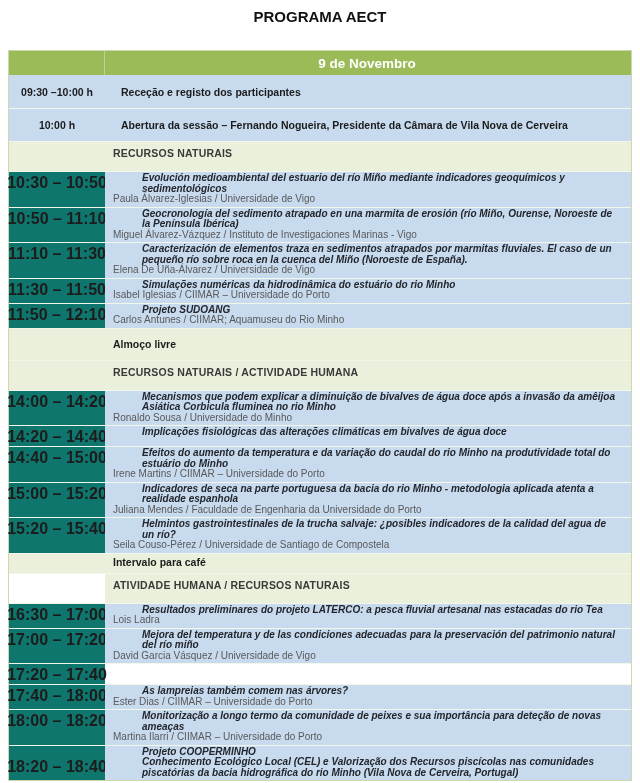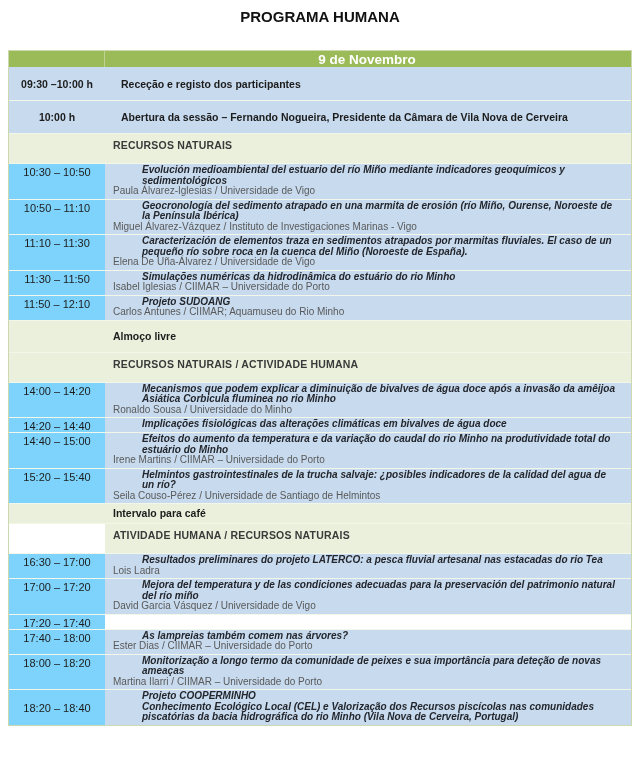--- a/index.html
+++ b/index.html
@@ -26,21 +26,21 @@
     margin:32px 8px 0 8px;
     border:1px solid #ccd8ad;
     background:#fff;
   }
   .row{display:flex;border-top:1px solid var(--line);}
   .row:first-child{border-top:none;}
   .tcol{flex:0 0 96px;width:96px;min-width:96px;}
   .ccol{flex:1;min-width:0;padding:0 10px 0 8px;}
 
   
-  .day-header{display:flex;background:var(--green);height:16px;}
+  .day-header{display:flex;background:var(--green);height:24px;}
   .day-header .tcol{border-right:1px solid rgba(255,255,255,.35);}
   .day-header .ccol{
     display:flex;align-items:center;justify-content:center;
     color:#fff;font-weight:bold;font-size:13.5px;
   }
 
   
   .row.simple{background:var(--blue);min-height:33px;}
   .row.simple .tcol{
     display:flex;align-items:center;justify-content:center;
@@ -51,22 +51,22 @@
   
   .row.section{background:var(--pale);}
   .row.section .ccol{
     padding:5px 8px 12px 8px;text-align:left;
     font-weight:bold;font-size:10.5px;color:#3a3a3a;letter-spacing:.2px;
   }
   .row.section.white-time .tcol{background:#fff;}
 
   
   .row.talk .tcol,.row.multi .tcol{
-    background:#7dd3fc;display:flex;justify-content:center;align-items:flex-start;
-    padding-top:2px;font-weight:normal;font-size:11px;white-space:nowrap;
+    background:#0f766e;display:flex;justify-content:center;align-items:flex-start;
+    padding-top:2px;font-weight:bold;font-size:16px;white-space:nowrap;
   }
   .row.multi .tcol{padding-top:12px;}
   .row.talk .ccol,.row.multi .ccol{background:var(--blue);padding:1px 10px 2px 8px;}
   .title{
     font-style:italic;font-weight:bold;font-size:10px;line-height:10.5px;
     color:var(--title-ink);
     margin-left:29px;
   }
   .speaker{font-size:10px;line-height:10.5px;color:var(--speaker-ink);}
   .speaker.bold{font-weight:bold;color:#2b2b2b;}
@@ -74,21 +74,21 @@
   
   .row.break{background:var(--pale);}
   .row.break .ccol{display:flex;font-weight:bold;font-size:10.5px;align-items:center;}
   .row.break.tall .ccol{min-height:31px;}
   .row.break.compact .ccol{min-height:19px;align-items:center;padding-bottom:2px;}
 </style>
 </head>
 <body>
 
 <div>
-  <h1 class="page-title">PROGRAMA HUMANA</h1>
+  <h1 class="page-title">PROGRAMA AECT</h1>
 
   <div class="program-table">
     <div class="day-header">
       <div class="tcol"></div>
       <div class="ccol">9 de Novembro</div>
     </div>
     <div id="rows">
         <div class="row simple">
           <div class="tcol">09:30 –10:00 h</div>
           <div class="ccol">
@@ -164,24 +164,31 @@
           </div>
         </div>
         <div class="row talk">
           <div class="tcol">14:40 – 15:00</div>
           <div class="ccol">
             <div class="title">Efeitos do aumento da temperatura e da variação do caudal do rio Minho na produtividade total do estuário do Minho</div>
             <div class="speaker">Irene Martins / CIIMAR – Universidade do Porto</div>
           </div>
         </div>
         <div class="row talk">
+          <div class="tcol">15:00 – 15:20</div>
+          <div class="ccol">
+            <div class="title">Indicadores de seca na parte portuguesa da bacia do rio Minho - metodologia aplicada atenta a realidade espanhola</div>
+            <div class="speaker">Juliana Mendes / Faculdade de Engenharia da Universidade do Porto</div>
+          </div>
+        </div>
+        <div class="row talk">
           <div class="tcol">15:20 – 15:40</div>
           <div class="ccol">
             <div class="title">Helmintos gastrointestinales de la trucha salvaje: ¿posibles indicadores de la calidad del agua de un río?</div>
-            <div class="speaker">Seila Couso-Pérez / Universidade de Santiago de Helmintos</div>
+            <div class="speaker">Seila Couso-Pérez / Universidade de Santiago de Compostela</div>
           </div>
         </div>
         <div class="row break compact">
           <div class="tcol"></div>
           <div class="ccol">
             <span>Intervalo para café</span>
           </div>
         </div>
         <div class="row section white-time">
           <div class="tcol"></div>

